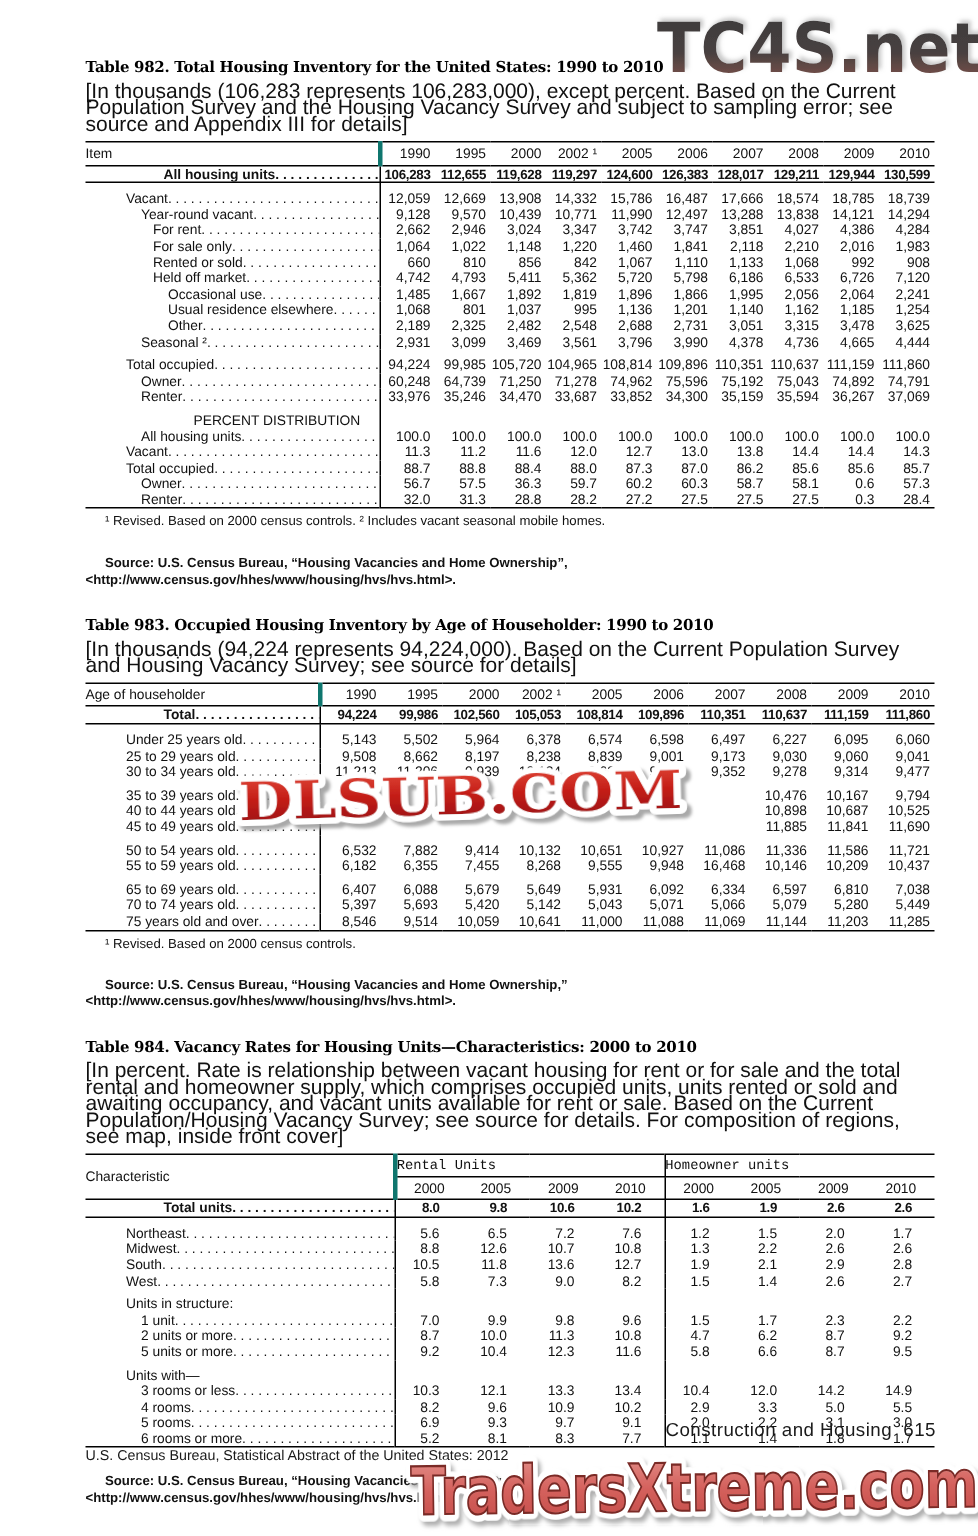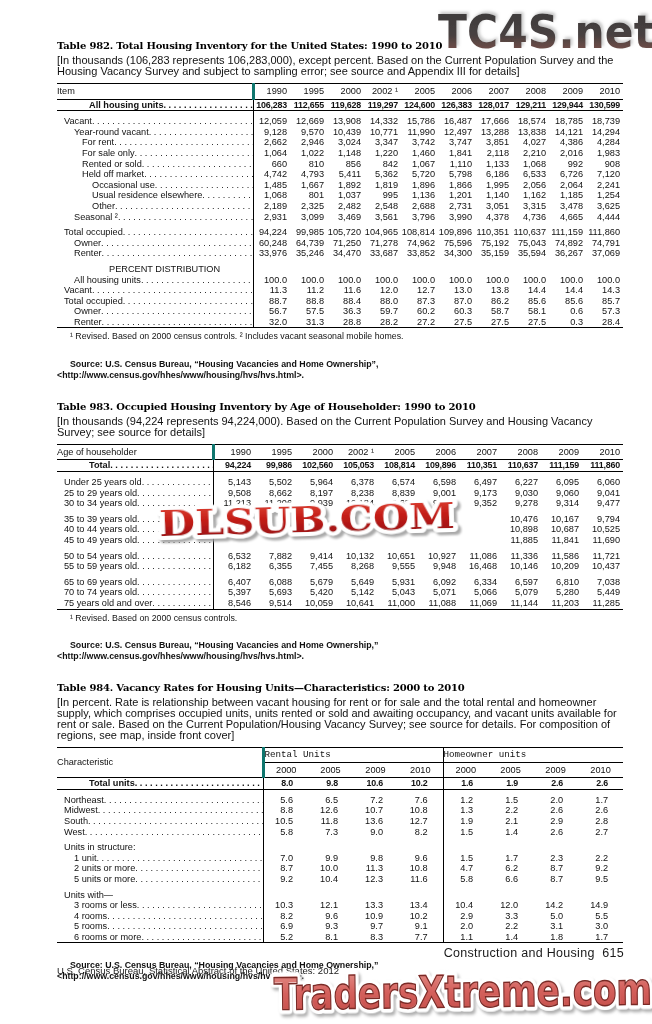--- a/index.html
+++ b/index.html
@@ -3,32 +3,32 @@
 <meta charset="utf-8">
 <style>
   html,body{margin:0;padding:0;}
   body{width:652px;height:1024px;background:#fff;position:relative;overflow:hidden;
        font-family:"Liberation Sans",sans-serif;color:#111;}
   .content{position:absolute;left:57px;top:40px;width:566px;}
   h2.tbl-title{font-family:"DejaVu Serif",serif;font-weight:bold;font-size:10px;
        margin:0 0 4px 0;letter-spacing:-0.2px;color:#000;}
   .sect{margin-top:0;}
   .sect + .sect{margin-top:20px;}
-  p.note{font-size:11px;line-height:11px;margin:0 0 6px 0;color:#111;max-width:560px;}
+  p.note{font-size:14px;line-height:11px;margin:0 0 6px 0;color:#111;max-width:560px;}
   table{border-collapse:collapse;table-layout:fixed;width:566px;font-size:9.2px;
         border-top:1.4px solid #000;border-bottom:1.4px solid #000;}
   th,td{padding:0;line-height:10.6px;vertical-align:bottom;white-space:nowrap;}
   thead th{font-weight:normal;border-bottom:1px solid #000;padding:2px 0 2px 0;}
   th.item-h{text-align:left;border-right:3px solid #0f766e;}
   .t982 th.yr,.t983 th.yr{text-align:right;padding-right:3px;}
   .t984 th.yr{text-align:center;border-bottom:1.4px solid #000;}
   .t984 th.grp{text-align:left;border-bottom:1px solid #000;padding:2px 0 1px;font-family:Liberation Mono, monospace;}
   .t984 thead th.item-h{border-bottom:1.4px solid #000;vertical-align:middle;}
   td.item{border-right:1px solid #000;overflow:hidden;}
-  td.item .cellflex{display:flex;align-items:flex-start;}
+  td.item .cellflex{display:flex;align-items:flex-start;margin-left:20px;}
   td.item .lbl{white-space:nowrap;}
   td.item .dots{flex:1 1 auto;overflow:hidden;white-space:nowrap;color:#111;}
   td.item .dots::after{content:" . . . . . . . . . . . . . . . . . . . . . . . . . . . . . . . . . . . . . . . .";}
   td.num{text-align:right;padding-right:3px;}
   .t984 td.num{padding-right:15px;}
   .t984 .gsplit{border-right:1px solid #000;}
   .ind0 .cellflex{padding-left:7px;}
   .ind1 .cellflex{padding-left:17px;}
   .ind2 .cellflex{padding-left:25px;}
   .ind3 .cellflex{padding-left:35px;}

